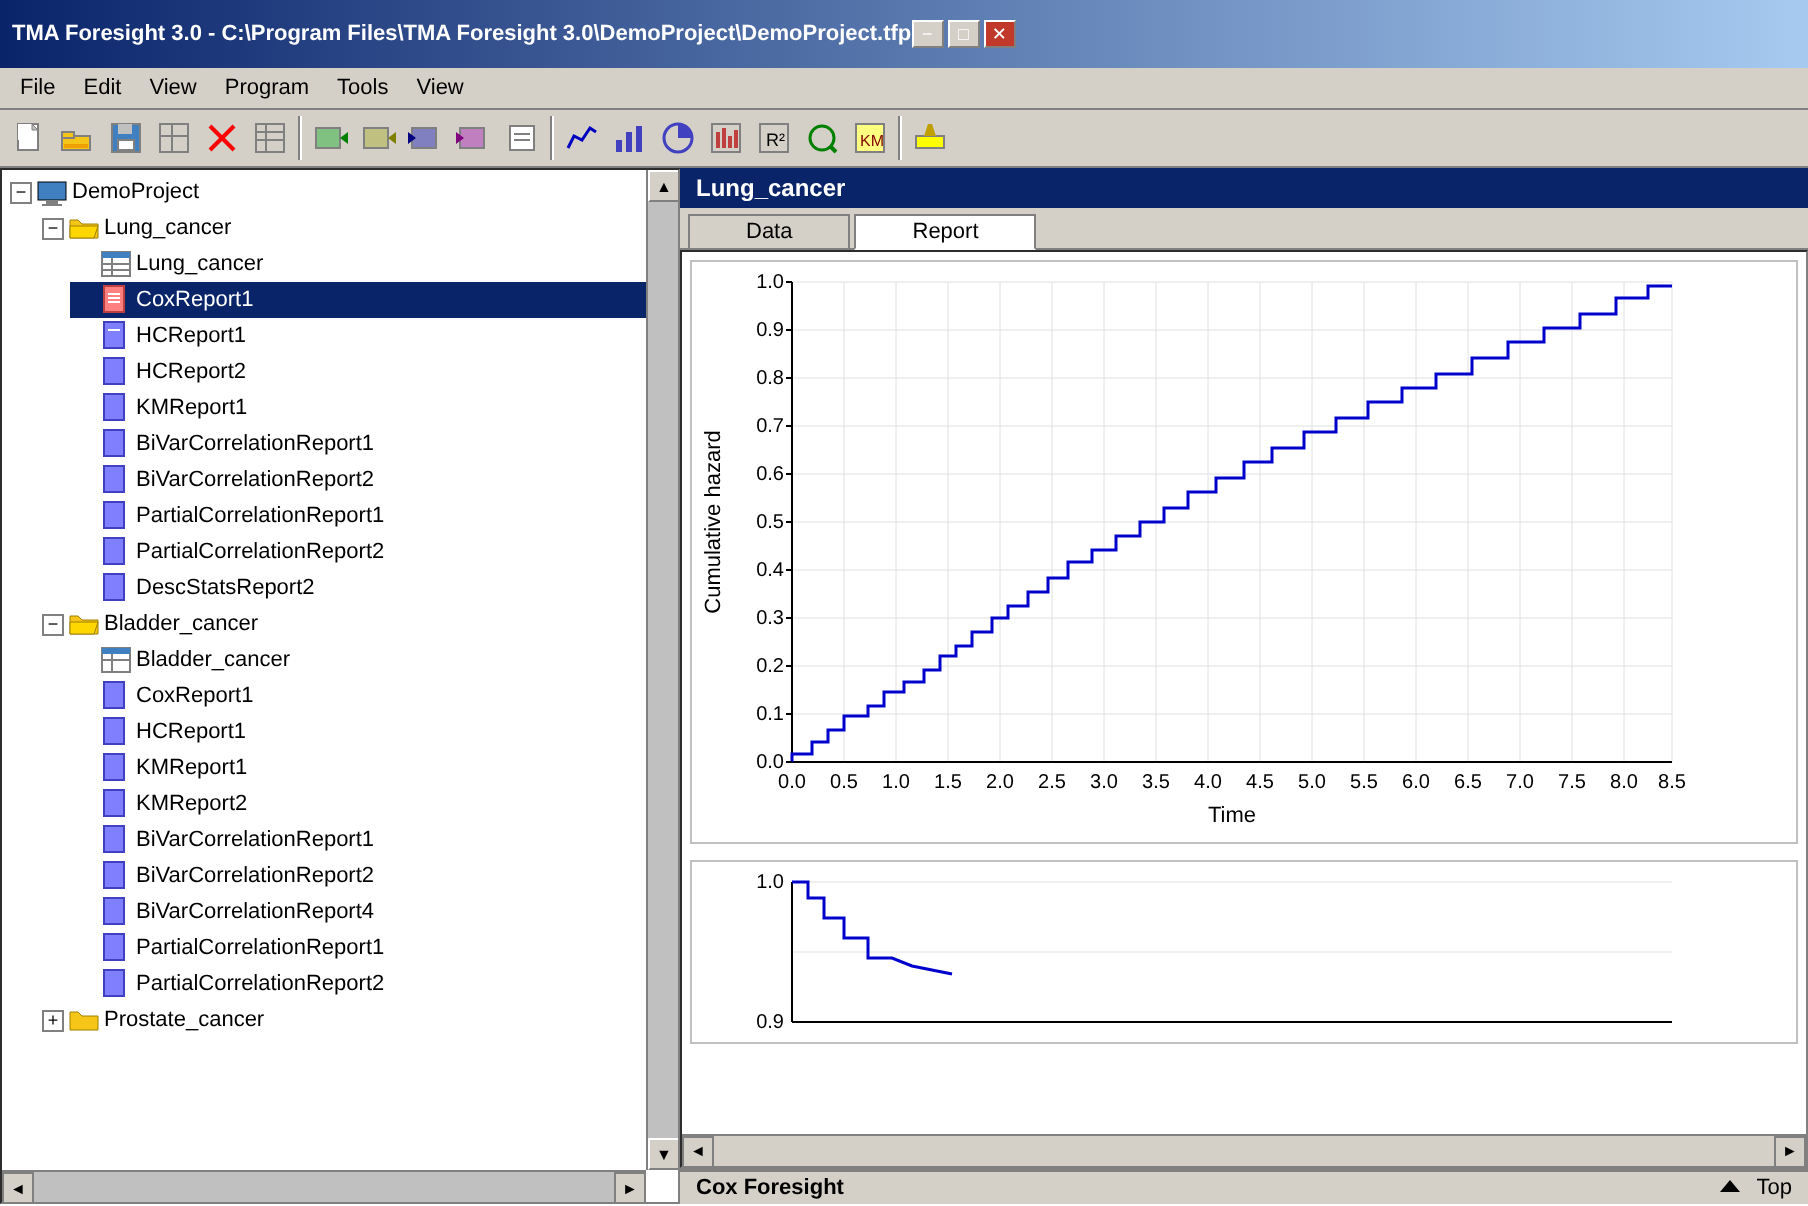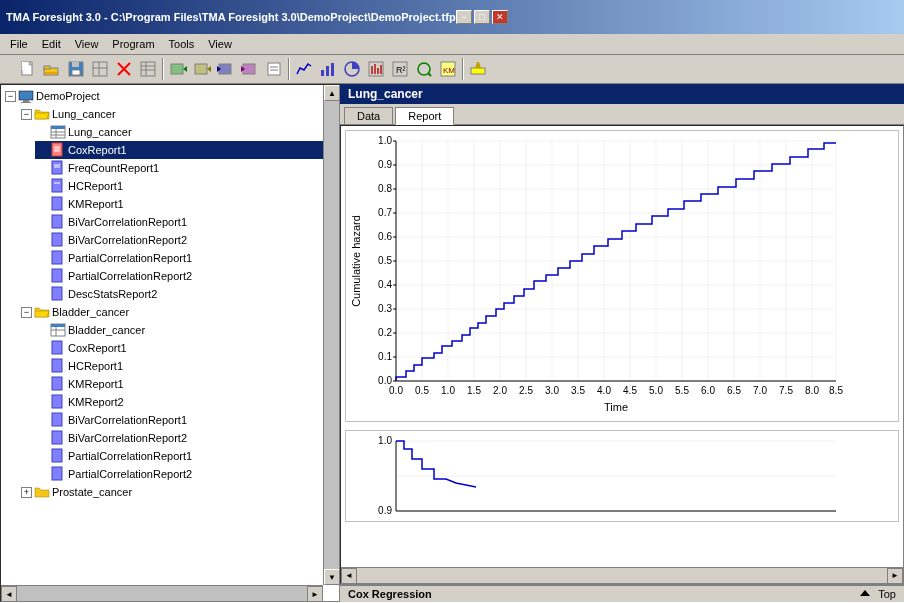--- a/index.html
+++ b/index.html
@@ -39,21 +39,21 @@
     .menu-item {
       padding: 2px 6px;
       cursor: pointer;
       font-size: 11px;
     }
 
     
     .toolbar {
       background: #d4d0c8;
       border-bottom: 1px solid #808080;
-      padding: 2px 16px;
+      padding: 2px 3px;
       display: flex;
       align-items: center;
       gap: 0;
       flex-wrap: wrap;
     }
     .tool-btn {
       width: 24px; height: 24px;
       background: #d4d0c8;
       border: 1px solid transparent;
       display: flex; align-items: center; justify-content: center;
@@ -121,21 +121,21 @@
     }
 
     
     .tabs-bar {
       background: #d4d0c8;
       padding: 3px 4px 0;
       display: flex;
       border-bottom: 1px solid #808080;
     }
     .tab {
-      padding: 2px 12px;
+      padding: 2px 28px;
       background: #d4d0c8;
       border: 1px solid #808080;
       border-bottom: none;
       cursor: pointer;
       font-size: 11px;
       margin-right: 2px;
     }
     .tab.active {
       background: white;
       border-bottom: 1px solid white;
@@ -423,39 +423,37 @@
               <svg class="tree-icon" viewBox="0 0 16 16">
                   <rect x="2" y="1" width="10" height="13" fill="#ff8080" stroke="#c04040"></rect>
                   <line x1="4" y1="5" x2="10" y2="5" stroke="white" stroke-width="1"></line>
                   <line x1="4" y1="7" x2="10" y2="7" stroke="white" stroke-width="1"></line>
                   <line x1="4" y1="9" x2="10" y2="9" stroke="white" stroke-width="1"></line>
                 </svg>
               <span>CoxReport1</span>
             </div>
 
 
+
             <div class="tree-item">
               <span style="width:13px;display:inline-block;"></span>
               <svg class="tree-icon" viewBox="0 0 16 16">
                   <rect x="2" y="1" width="10" height="13" fill="#8080ff" stroke="#4040c0"></rect>
                   <line x1="4" y1="5" x2="10" y2="5" stroke="white"></line>
-                  <line x1="4" y1="7" x2="10" y2="7" stroke="white"></line>
-                </svg>
-              <span>FreqCountReport1</span>
-            </div>
-
-            <div class="tree-item">
-              <span style="width:13px;display:inline-block;"></span>
-              <svg class="tree-icon" viewBox="0 0 16 16">
-                  <rect x="2" y="1" width="10" height="13" fill="#8080ff" stroke="#4040c0"></rect>
-                  <line x1="4" y1="5" x2="10" y2="5" stroke="white"></line>
                 </svg>
               <span>HCReport1</span>
             </div>
 
+            <div class="tree-item">
+              <span style="width:13px;display:inline-block;"></span>
+              <svg class="tree-icon" viewBox="0 0 16 16">
+                  <rect x="2" y="1" width="10" height="13" fill="#8080ff" stroke="#4040c0"></rect>
+                </svg>
+              <span>HCReport2</span>
+            </div>
 
             <div class="tree-item">
               <span style="width:13px;display:inline-block;"></span>
               <svg class="tree-icon" viewBox="0 0 16 16">
                   <rect x="2" y="1" width="10" height="13" fill="#8080ff" stroke="#4040c0"></rect>
                 </svg>
               <span>KMReport1</span>
             </div>
 
             <div class="tree-item">
@@ -555,20 +553,27 @@
                   <rect x="2" y="1" width="10" height="13" fill="#8080ff" stroke="#4040c0"></rect>
                 </svg>
               <span>BiVarCorrelationReport1</span>
             </div>
             <div class="tree-item">
               <span style="width:13px;display:inline-block;"></span>
               <svg class="tree-icon" viewBox="0 0 16 16">
                   <rect x="2" y="1" width="10" height="13" fill="#8080ff" stroke="#4040c0"></rect>
                 </svg>
               <span>BiVarCorrelationReport2</span>
+            </div>
+            <div class="tree-item">
+              <span style="width:13px;display:inline-block;"></span>
+              <svg class="tree-icon" viewBox="0 0 16 16">
+                  <rect x="2" y="1" width="10" height="13" fill="#8080ff" stroke="#4040c0"></rect>
+                </svg>
+              <span>BiVarCorrelationReport4</span>
             </div>
             <div class="tree-item">
               <span style="width:13px;display:inline-block;"></span>
               <svg class="tree-icon" viewBox="0 0 16 16">
                   <rect x="2" y="1" width="10" height="13" fill="#8080ff" stroke="#4040c0"></rect>
                 </svg>
               <span>PartialCorrelationReport1</span>
             </div>
             <div class="tree-item">
               <span style="width:13px;display:inline-block;"></span>
@@ -786,21 +791,21 @@
       </div>
 
       <div class="h-scrollbar">
         <div class="scroll-btn">◄</div>
         <div class="scroll-track"></div>
         <div class="scroll-btn">►</div>
       </div>
     </div>
 
     <div class="report-bar">
-      <span class="report-label">Cox Regression</span>
+      <span class="report-label">Cox Foresight</span>
       <div class="top-btn">
         <svg width="12" height="12" viewBox="0 0 12 12">
             <polygon points="6,2 11,8 1,8" fill="#000"></polygon>
           </svg>
         <span>Top</span>
       </div>
     </div>
   </div>
 </div>
 

